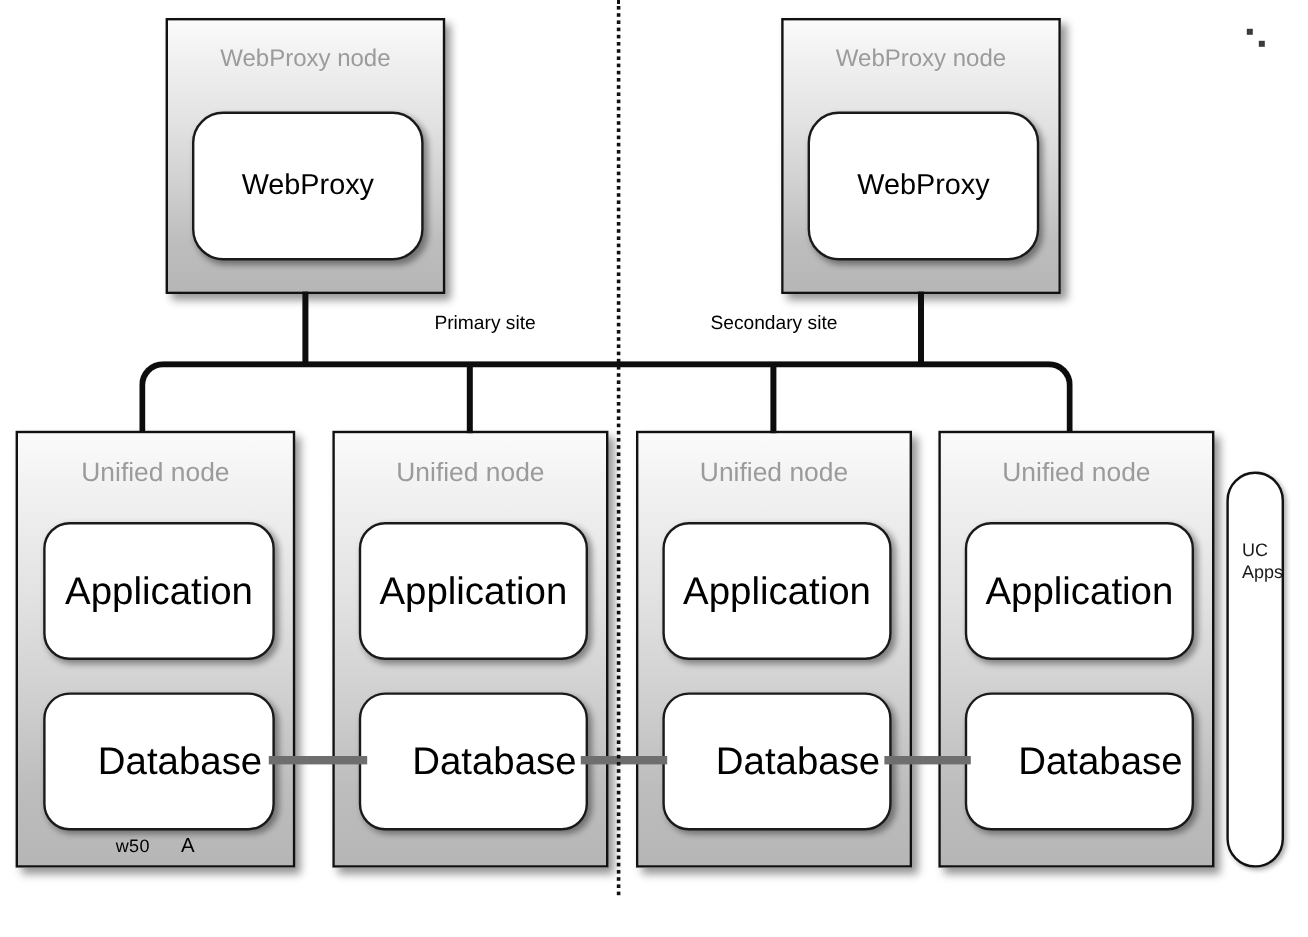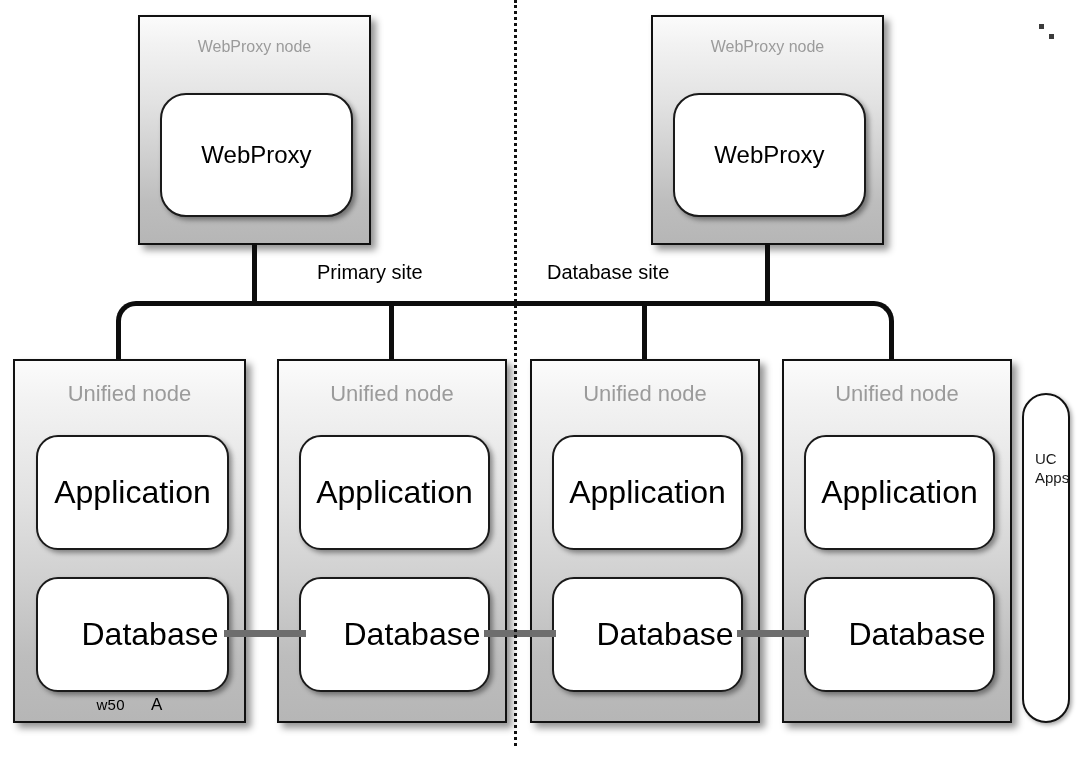--- a/index.html
+++ b/index.html
@@ -28,21 +28,21 @@
     position: absolute;
     left: 0;
     right: 0;
     text-align: center;
     color: #9b9b9b;
     font-weight: 400;
     white-space: nowrap;
   }
   .webproxy-node .node-title {
     top: 21px;
-    font-size: 16px;
+    font-size: 20px;
   }
   .unified-node .node-title {
     top: 20px;
     font-size: 22px;
     text-align: center;
   }
 
   
   .inner-box {
     position: absolute;
@@ -109,23 +109,24 @@
   .divider {
     position: absolute;
     width: 0;
     border-left: 3px dotted #101010;
     z-index: 8;
   }
 
   
   .site-label {
     position: absolute;
-    font-size: 20px;
+    font-size: 16px;
     color: #000;
     white-space: nowrap;
+    margin-left: 45px;
   }
 
   
   .uc-apps {
     position: absolute;
     box-sizing: border-box;
     border: 2px solid #111111;
     background: #ffffff;
     box-shadow: 2px 2px 4px rgba(0,0,0,0.35);
     z-index: 2;
@@ -174,21 +175,21 @@
 
   <div class="vline" style="left:252px; top:243px; height:62px;"></div>
   <div class="vline" style="left:765px; top:243px; height:62px;"></div>
 
   <div class="bus" style="left:116px; top:301px; width:778px; height:60px;"></div>
 
   <div class="drop" style="left:389px; top:304px; height:58px;"></div>
   <div class="drop" style="left:642px; top:304px; height:58px;"></div>
 
   <div class="site-label" style="left:317px; top:261px;">Primary site</div>
-  <div class="site-label" style="left:547px; top:261px;">Database site</div>
+  <div class="site-label" style="left:547px; top:261px;">Secondary site</div>
 
   <div class="node unified-node" style="left:13px; top:359px; width:233px; height:364px;">
     <div class="node-title">Unified node</div>
     <div class="inner-box app-box" style="left:21px; top:74px; width:193px; height:115px;">
       <span>Application</span>
     </div>
     <div class="inner-box db-box" style="left:21px; top:216px; width:193px; height:115px;">
       <span>Database</span>
     </div>
     <div class="node-caption">

